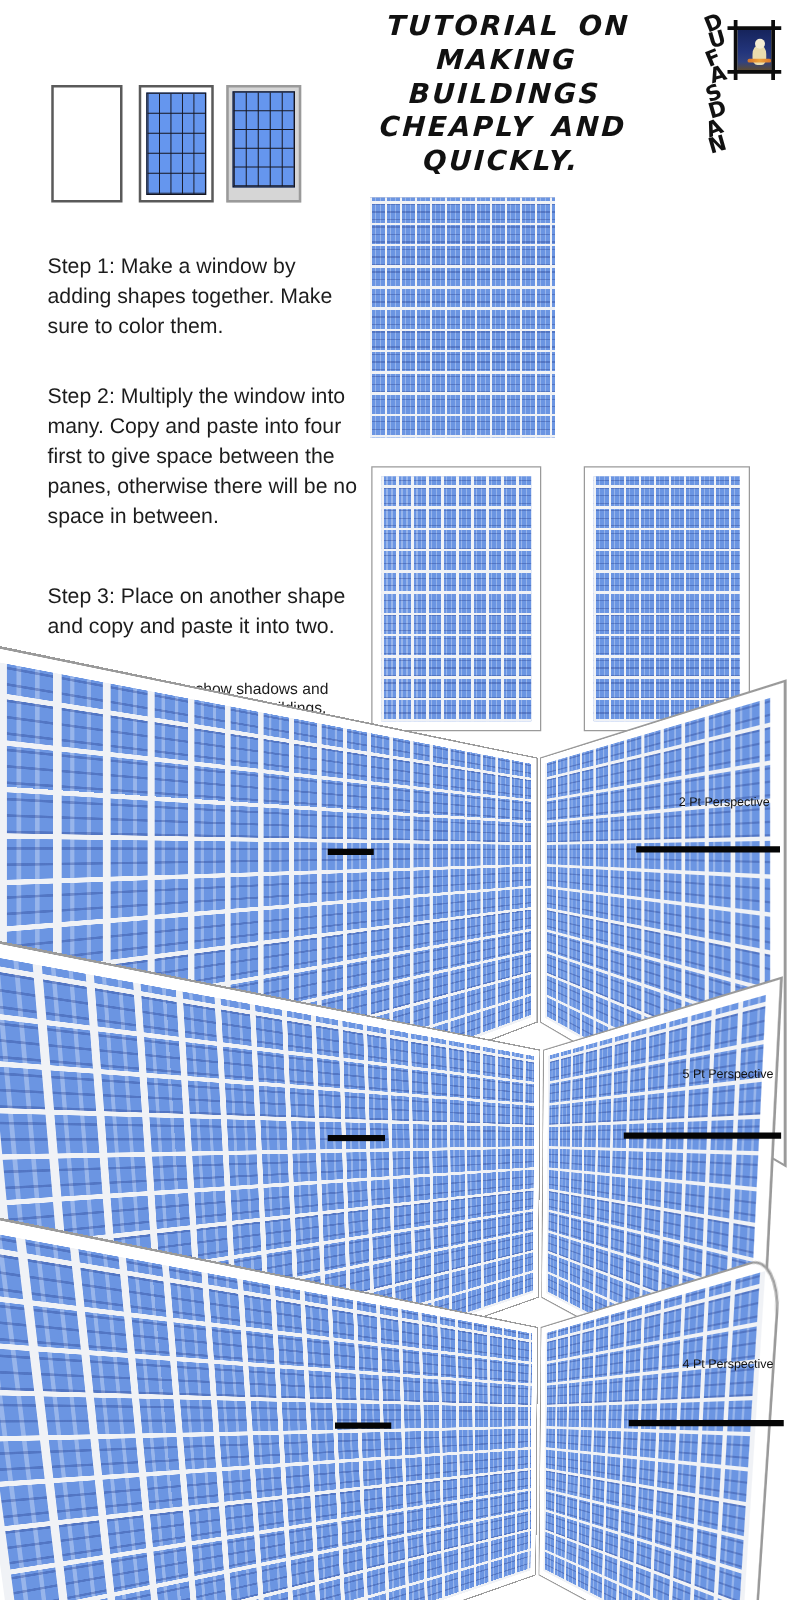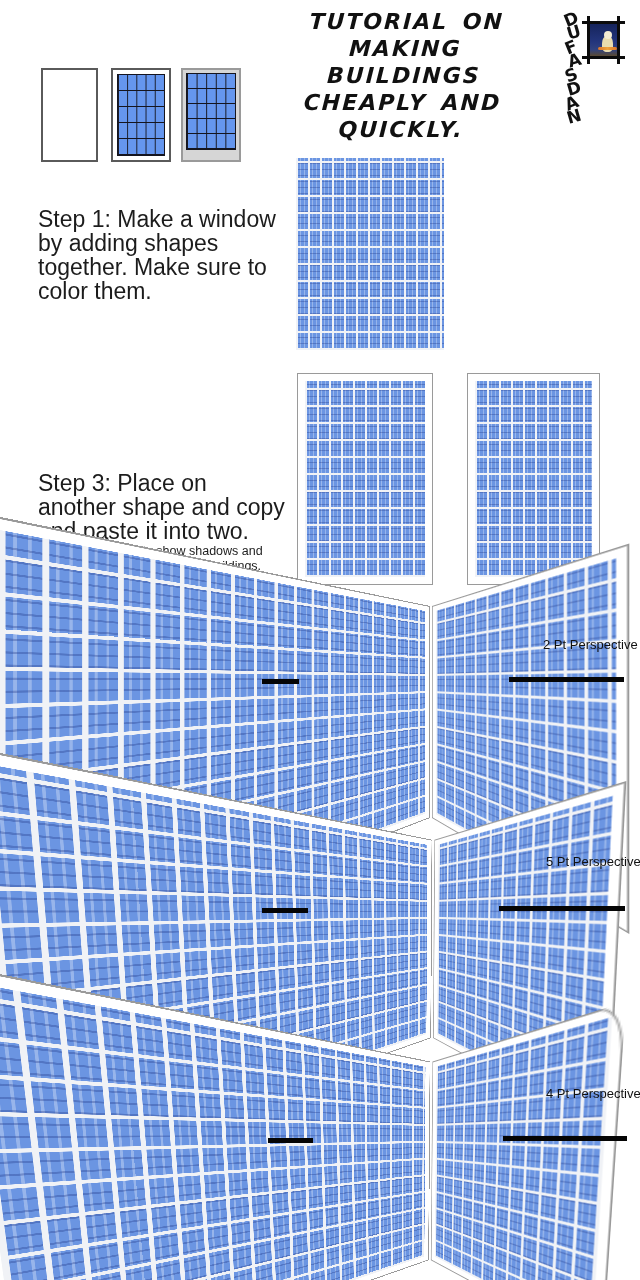--- a/index.html
+++ b/index.html
@@ -46,21 +46,21 @@
     width:100%; height:100%; box-sizing:border-box;
     background-color:#6596ee;
     background-image:
       linear-gradient(90deg, #15151f 1px, transparent 1px),
       linear-gradient(0deg, #15151f 1px, transparent 1px);
     background-size:20% 100%, 100% 20%;
     border:1px solid #15151f;
   }
 
   
-  .step { position:absolute; left:38px; width:248px; font-size:23px; line-height:24px; color:#1c1c1c; }
+  .step { position:absolute; left:38px; width:248px; font-size:17px; line-height:24px; color:#1c1c1c; }
   .step-1 { top:184px; } .step-2 { top:288px; } .step-3 { top:448px; }
   .step-4 { top:636px; } .step-5 { top:864px; } .step-6 { top:1086px; }
   .tip { position:absolute; left:38px; top:531px; width:228px; font-size:12.5px; line-height:15px; color:#1c1c1c; }
 
   
   .win-grid {
     background-color:#6b95e2;
     background-image:
       repeating-linear-gradient(0deg,  #f0f2f6 0 2px, transparent 2px 17px),
       repeating-linear-gradient(90deg, #f0f2f6 0 2px, transparent 2px 12px),
@@ -108,21 +108,21 @@
     border-radius:0 12px 16px 0 / 0 26px 28px 0; }
 
   
   .hz { position:absolute; height:5px; background:#050505; }
   .hz2l { left:262px; top:679px; width:37px; }
   .hz2r { left:509px; top:677px; width:115px; }
   .hz3l { left:262px; top:908px; width:46px; }
   .hz3r { left:499px; top:906px; width:126px; }
   .hz4l { left:268px; top:1138px; width:45px; }
   .hz4r { left:503px; top:1136px; width:124px; }
-  .plabel { position:absolute; font-size:13px; color:#111; white-space:nowrap; }
+  .plabel { position:absolute; font-size:10px; color:#111; white-space:nowrap; }
   .pl2 { left:543px; top:637px; }
   .pl3 { left:546px; top:854px; }
   .pl4 { left:546px; top:1086px; }
 </style>
 </head>
 <body>
 
 <div class="canvas">
 
   <div class="title">
@@ -158,20 +158,21 @@
 
   <div class="shape shape-blank"></div>
   <div class="shape shape-window">
     <div class="mini-grid"></div>
   </div>
   <div class="shape shape-building">
     <div class="mini-grid"></div>
   </div>
 
   <p class="step step-1">Step 1:  Make a window by adding shapes together. Make sure to color them.</p>
+  <p class="step step-2">Step 2:  Multiply the window into many.  Copy and paste into four first to give space between the panes, otherwise there will be no space in between.</p>
   <p class="step step-3">Step 3:  Place on another shape and copy and paste it into two.</p>
   <p class="tip">Tip:  Use gradients to show shadows and highlights on the windows and buildings.</p>
   <p class="step step-4">Step 4:  Skeweach in accordance to the horizon line and vanishing points. Combine afterward.</p>
   <p class="step step-5">Step 5:  Add a third point perspective, if desired, by distorting the top or bottom with vertical perspective. Distort the top if looking up and distort the bottom when looking down.</p>
   <p class="step step-6">Step 6:  Add a fourth point perspective, if desired, by distorting the building with the fisheye distort.</p>
 
   <div class="fig-block win-grid"></div>
 
   <div class="facade facade-left">
     <div class="win-grid"></div>

